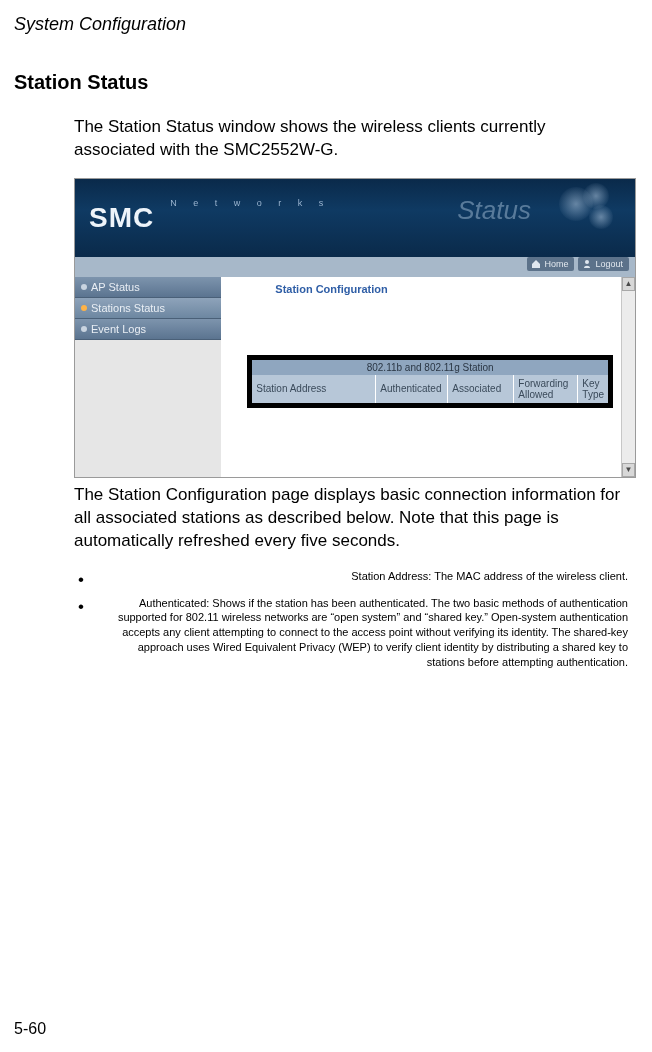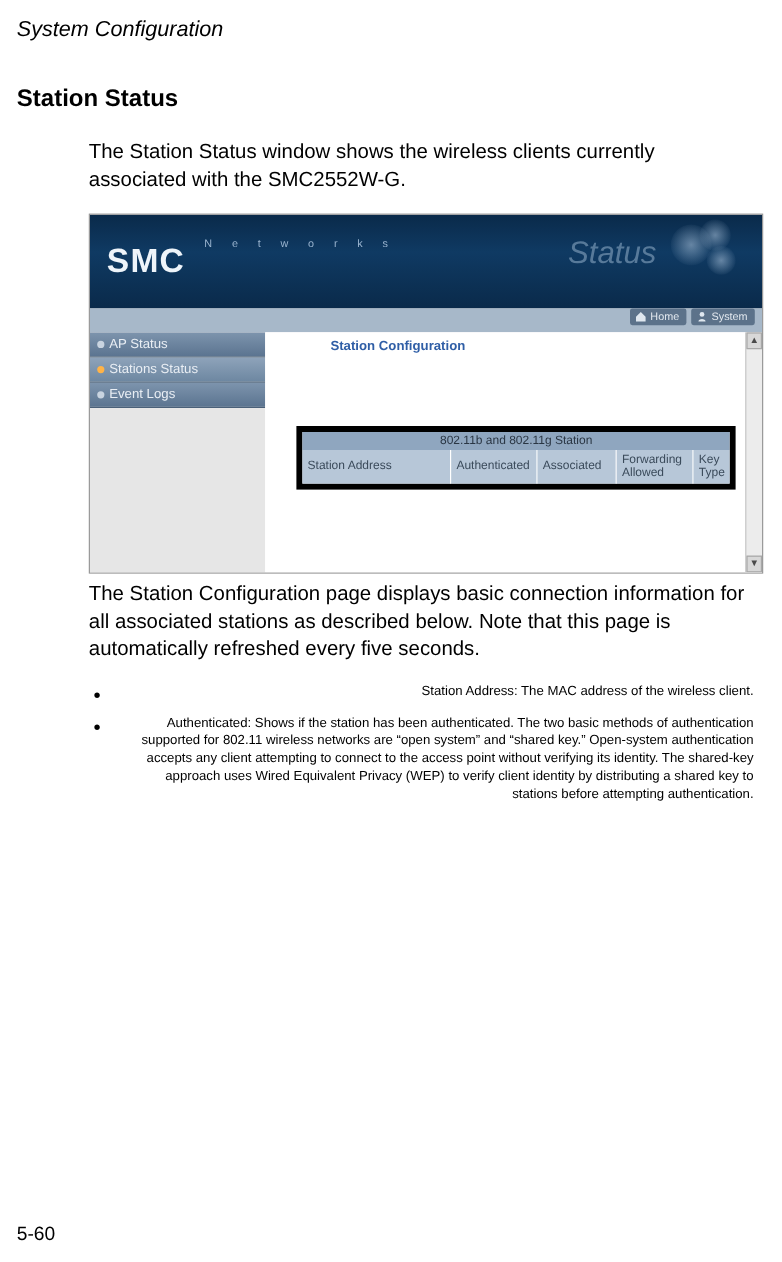--- a/index.html
+++ b/index.html
@@ -22,21 +22,21 @@
   }
   .sc-banner {
     height: 78px;
     background: linear-gradient(180deg,#0a2a4a 0%, #0f3a63 40%, #0a2a4a 100%);
     position: relative;
     display: flex; align-items: center; flex-wrap: wrap;
   }
   .sc-logo { color: #eef4fa; font-weight: bold; font-size: 28px; letter-spacing: 1px; margin-left: 14px; }
   .sc-logo-sub { color: #9ab4cf; font-size: 9px; letter-spacing: 7px; margin-left: 16px; margin-top: -4px; display: block; }
   .sc-logo-area { display: flex; flex-direction: row; }
-  .sc-status { position: absolute; right: 88px; top: 16px; color: #6b8ba9; font-size: 26px; font-style: italic; opacity: 0.8; }
+  .sc-status { position: absolute; right: 104px; top: 16px; color: #6b8ba9; font-size: 26px; font-style: italic; opacity: 0.8; }
   .sc-deco { position: absolute; right: 6px; top: 4px; width: 70px; height: 50px; }
   .sc-deco span { position: absolute; background: radial-gradient(circle, rgba(160,185,210,0.6) 0%, rgba(160,185,210,0.05) 70%); border-radius: 50%; }
   .sc-deco .d1 { width: 34px; height: 34px; left: 0; top: 4px; }
   .sc-deco .d2 { width: 26px; height: 26px; left: 24px; top: 0; }
   .sc-deco .d3 { width: 24px; height: 24px; left: 30px; top: 22px; }
   .sc-barrow { height: 20px; background: #a7b8c9; position: relative; }
   .sc-hl { position: absolute; right: 0; top: 0; height: 20px; display: flex; align-items: flex-start; gap: 4px; padding-right: 6px; }
   .sc-hlbtn { background: #5c728a; color: #e2e8ef; font-size: 9px; padding: 2px 6px 2px 4px; display: inline-flex; align-items: center; gap: 3px; border-radius: 2px; }
   .sc-hlbtn .ic { width: 10px; height: 10px; display: inline-block; }
 
@@ -112,21 +112,21 @@
           </span>
           <span>Home</span>
         </span>
         <span class="sc-hlbtn">
           <span class="ic">
             <svg viewBox="0 0 10 10">
                 <circle cx="5" cy="3" r="2" fill="#dfe7ef"></circle>
                 <path d="M2 9 C2 6 8 6 8 9 Z" fill="#dfe7ef"></path>
               </svg>
           </span>
-          <span>System</span>
+          <span>Logout</span>
         </span>
       </div>
     </div>
     <div class="sc-body">
       <div class="sc-side">
         <div class="sc-side-top">
           <div class="sc-side-item"><span>AP Status</span></div>
           <div class="sc-side-item sel"><span>Stations Status</span></div>
           <div class="sc-side-item"><span>Event Logs</span></div>
         </div>

